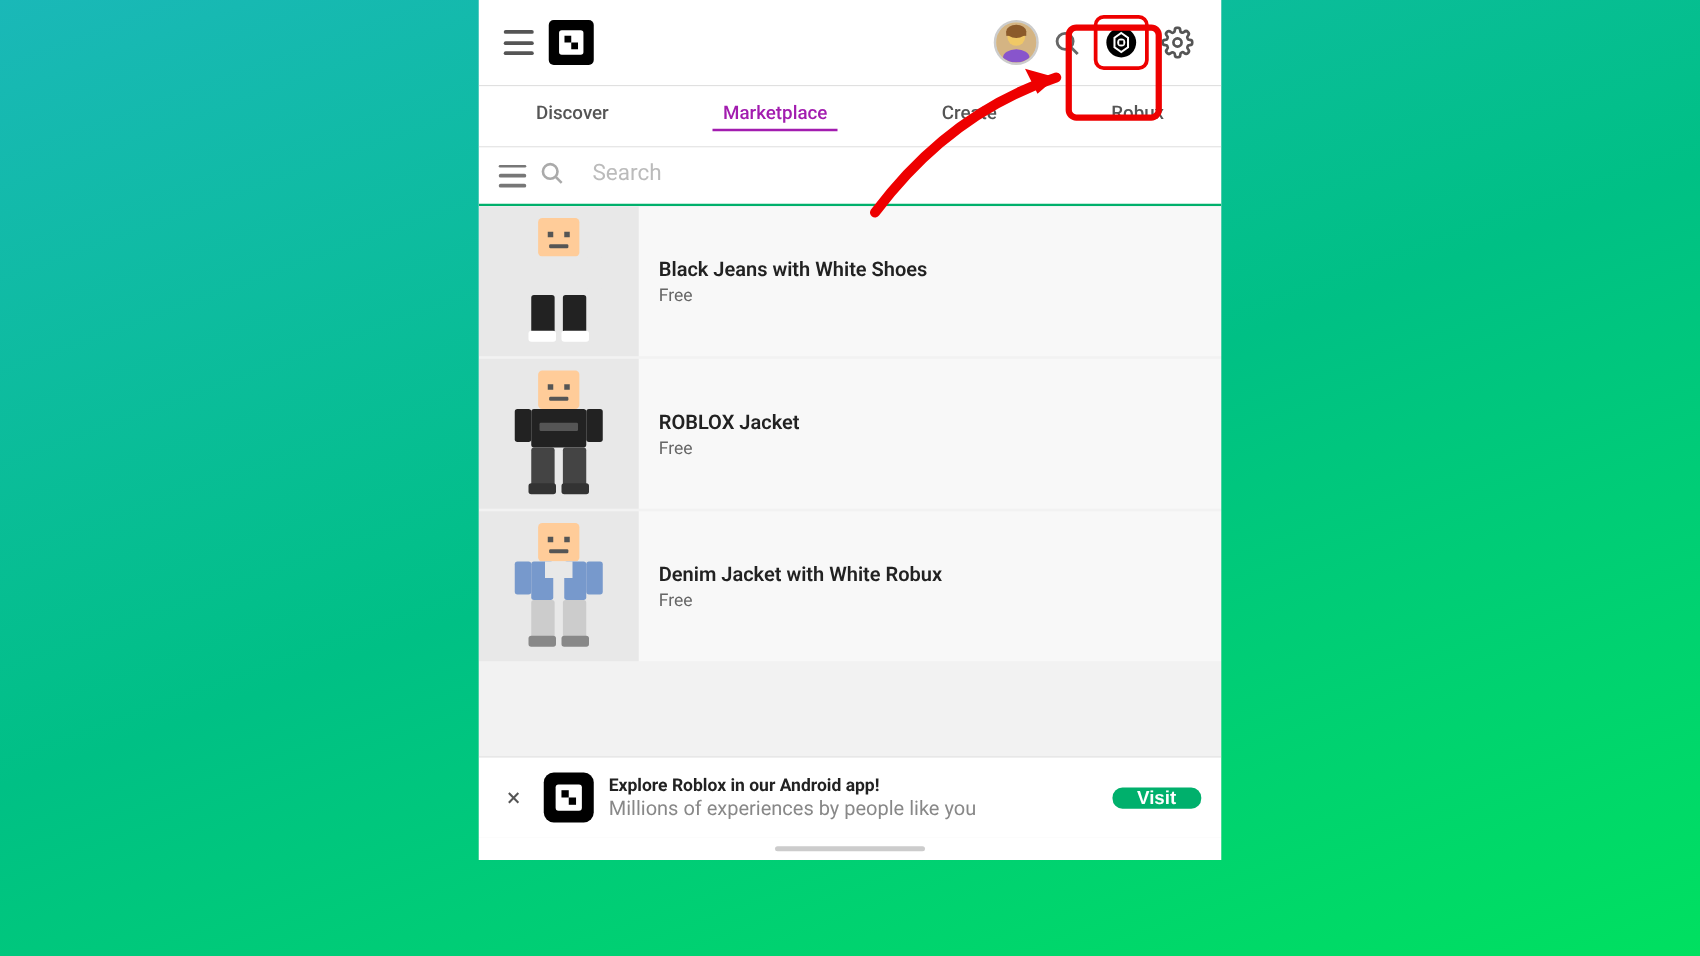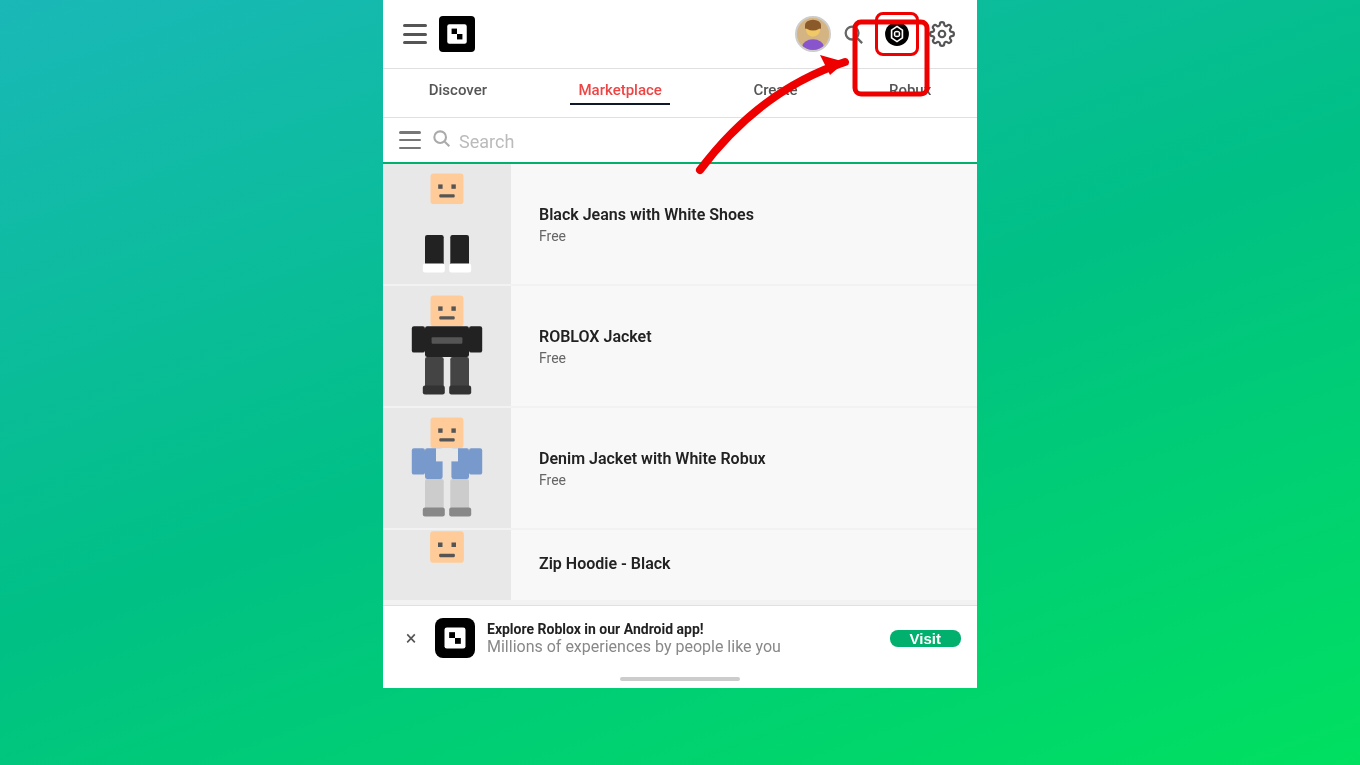--- a/index.html
+++ b/index.html
@@ -153,22 +153,22 @@
 
     .nav-menu-item {
       font-size: 15px;
       color: #555;
       cursor: pointer;
       padding: 4px 8px;
       font-weight: 500;
     }
 
     .nav-menu-item.active {
-      color: #ef4444;
-      border-bottom: 2px solid #0f172a;
+      color: #a21caf;
+      border-bottom: 2px solid #a21caf;
     }
 
     
     .search-row {
       background: white;
       padding: 10px 16px;
       display: flex;
       align-items: center;
       gap: 10px;
       border-bottom: 2px solid #00b06c;
@@ -188,22 +188,22 @@
     .side-hamburger span {
       display: block;
       height: 2.5px;
       background: #777;
       border-radius: 2px;
     }
 
     .search-input-wrapper {
       flex: 1;
       display: flex;
-      align-items: flex-end;
-      gap: 8px;
+      align-items: flex-start;
+      gap: 23px;
     }
 
     .search-icon-input {
       color: #999;
       font-size: 18px;
     }
 
     .search-input {
       border: none;
       outline: none;
@@ -225,21 +225,20 @@
       background: #f2f2f2;
     }
 
     .item-row {
       display: flex;
       align-items: stretch;
       background: #f8f8f8;
       margin-bottom: 2px;
       cursor: pointer;
       min-height: 120px;
-      gap: 12px;
     }
 
     .item-thumbnail {
       width: 128px;
       flex-shrink: 0;
       background: #e8e8e8;
       display: flex;
       align-items: center;
       justify-content: center;
       overflow: hidden;
@@ -537,34 +536,20 @@
           <rect x="18" y="86" width="20" height="8" rx="2" fill="#888"></rect>
           <rect x="42" y="86" width="20" height="8" rx="2" fill="#888"></rect>
         </svg>
       </div>
       <div class="item-info">
         <div class="item-name">Denim Jacket with White Robux</div>
         <div class="item-price">Free</div>
       </div>
     </div>
 
-    <div class="item-row" style="min-height:70px; overflow:hidden; max-height:70px;">
-      <div class="item-thumbnail">
-        <svg class="char-svg" viewBox="0 0 80 60" xmlns="http://www.w3.org/2000/svg">
-
-          <rect x="25" y="0" width="30" height="28" rx="3" fill="#ffcc99"></rect>
-          <rect x="32" y="10" width="4" height="4" fill="#555"></rect>
-          <rect x="44" y="10" width="4" height="4" fill="#555"></rect>
-          <rect x="33" y="20" width="14" height="3" rx="1" fill="#555"></rect>
-        </svg>
-      </div>
-      <div class="item-info">
-        <div class="item-name">Zip Hoodie - Black</div>
-      </div>
-    </div>
 
   </div>
 
   <div class="bottom-banner">
     <div class="banner-close">×</div>
     <div class="banner-logo">
       <svg viewBox="0 0 24 24" width="28" height="28" fill="white">
         <rect x="3" y="3" width="18" height="18" rx="2" fill="white"></rect>
         <rect x="7" y="7" width="5" height="5" fill="black"></rect>
         <rect x="12" y="12" width="5" height="5" fill="black"></rect>

